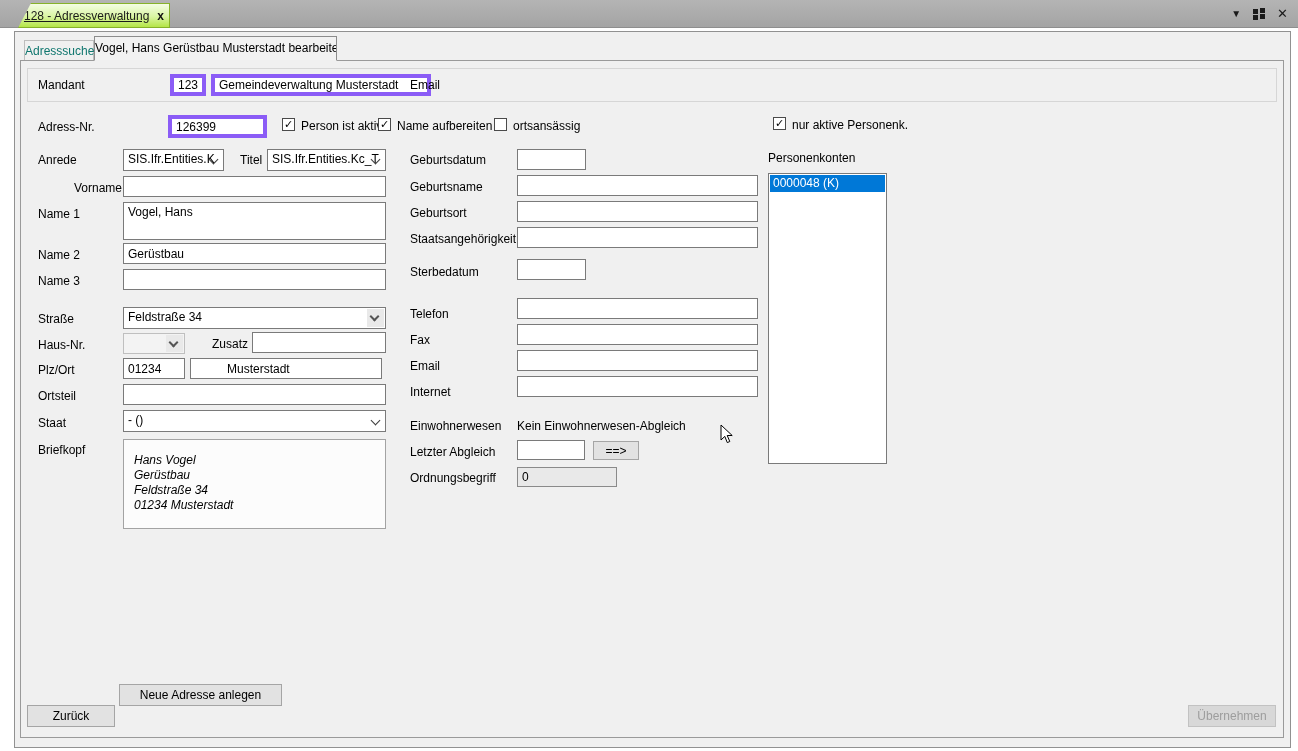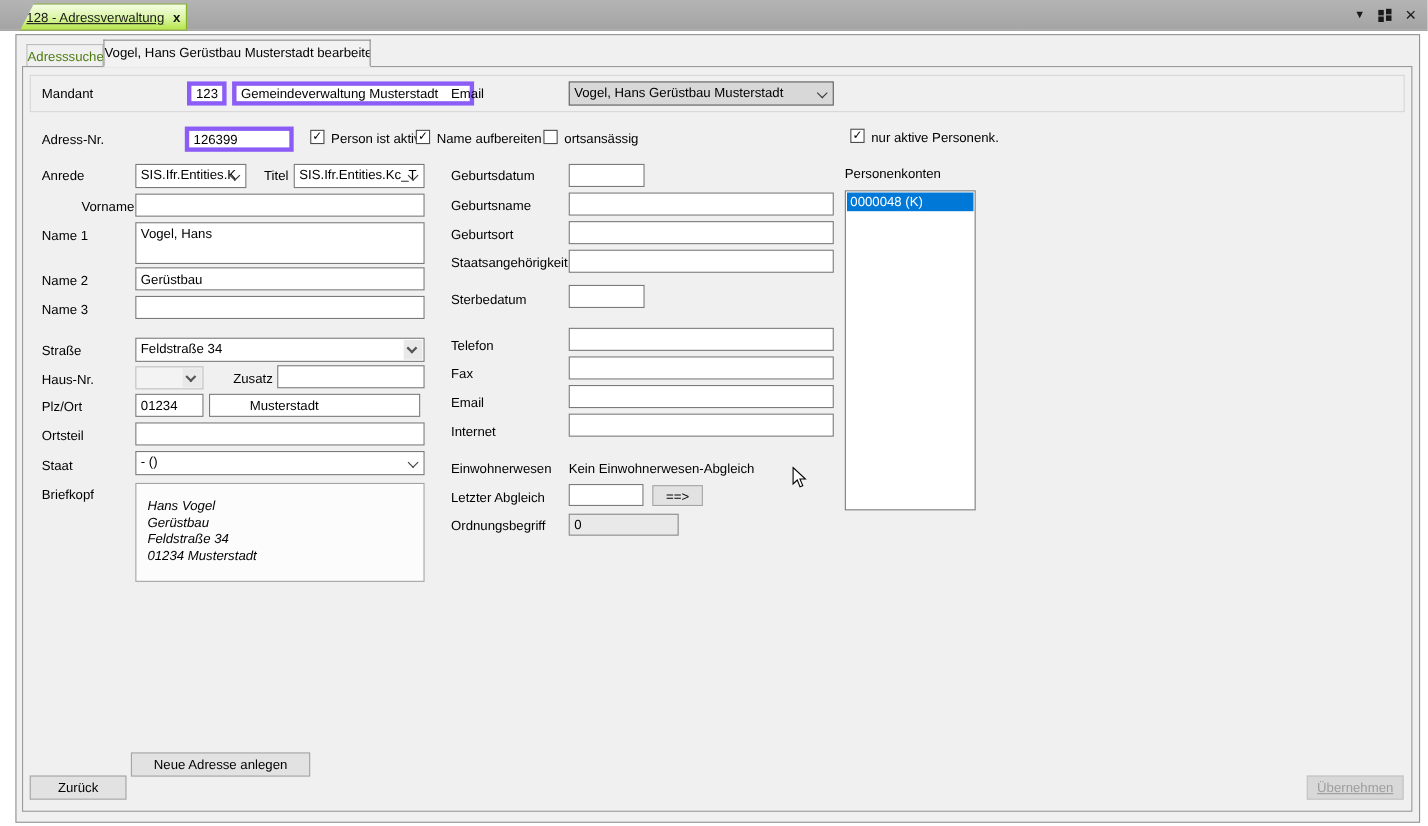--- a/index.html
+++ b/index.html
@@ -24,21 +24,21 @@
   .tb-grid i:nth-child(3){left:0;bottom:0;} .tb-grid i:nth-child(4){right:0;bottom:1px;}
   .tb-close { font-size:13px; font-weight:bold; color:#1a1a1a; line-height:14px; }
 
   
   .window { position:absolute; left:14px; top:31px; width:1277px; height:717px;
     background:#f0f0f0; border:1px solid #919191; }
 
   
   .tab-inactive { position:absolute; left:24px; top:40px; width:70px; height:21px;
     background:#f0f0f0; border:1px solid #bdbdbd; border-bottom:none;
-    font-size:12px; color:#4d7c0f; text-align:center; line-height:20px; z-index:1; }
+    font-size:12px; color:#0f766e; text-align:center; line-height:20px; z-index:1; }
   .tab-active { position:absolute; left:94px; top:36px; width:243px; height:25px;
     background:#f2f2f2; border:1px solid #8c8c8c; border-bottom:1px solid #f0f0f0;
     font-size:12px; color:#000; text-align:center; line-height:23px; z-index:3; white-space:nowrap; overflow:hidden; }
   .tabpage { position:absolute; left:20px; top:60px; width:1264px; height:678px;
     background:#f0f0f0; border:1px solid #9a9a9a; z-index:2; }
 
   .group-strip { position:absolute; left:27px; top:68px; width:1250px; height:34px;
     border:1px solid #d6d6d6; background:#f0f0f0; z-index:3; }
 
   .lbl { position:absolute; font-size:12px; color:#000; white-space:nowrap; z-index:4; }
@@ -60,21 +60,21 @@
   .combo.classic .cbtn .chev2 { position:absolute; left:4px; top:4px; width:7px; height:7px;
     border-right:2px solid #555; border-bottom:2px solid #555; transform:rotate(45deg); }
   .combo.dim { background:#f3f3f3; border-color:#bfbfbf; }
 
   .cb { position:absolute; width:13px; height:13px; background:#fff; border:1px solid #4a4a4a;
     font-size:11px; line-height:11px; text-align:center; font-weight:bold; color:#000; z-index:4; }
 
   .btn { position:absolute; background:#e2e2e2; border:1px solid #a5a5a5; font-size:12px;
     color:#000; text-align:center; z-index:4; display:flex; align-items:center; justify-content:center;
     font-family:inherit; }
-  .btn.disabled { background:#d8d8d8; border-color:#c2c2c2; color:#9d9d9d;text-decoration:underline; }
+  .btn.disabled { background:#d8d8d8; border-color:#c2c2c2; color:#9d9d9d; }
 
   .listbox { position:absolute; left:768px; top:173px; width:119px; height:291px;
     background:#fff; border:1px solid #7a7a7a; z-index:4; }
   .listitem { height:17px; background:#0078d7; color:#fff; font-size:12px; line-height:16px;
     padding:0 3px; margin:1px; white-space:nowrap; overflow:hidden; }
 
   .static { position:absolute; font-size:12px; color:#000; white-space:nowrap; z-index:4; }
 
   .cursor { position:absolute; left:720px; top:424px; z-index:9; }
 </style>
@@ -104,24 +104,20 @@
 
   <div class="tab-inactive">Adresssuche</div>
   <div class="tab-active">Vogel, Hans Gerüstbau  Musterstadt bearbeiten....</div>
   <div class="tabpage"></div>
 
   <div class="group-strip"></div>
   <div class="lbl" style="left:38px;top:78px;">Mandant</div>
   <input class="tb heavy" style="left: 125px; top: 74px; width: 36px; height: 22px;" value="1234">
   <input class="tb heavy" style="left: 166px; top: 74px; width: 220px; height: 22px;" value="Gemeindeverwaltung Musterstadt">
   <div class="lbl" style="left:410px;top:78px;">Email</div>
-  <div class="combo gray" style="left:517px;top:74px;width:241px;height:22px;">
-    <span>Vogel, Hans Gerüstbau  Musterstadt</span>
-    <span class="chev"></span>
-  </div>
 
   <div class="lbl" style="left:38px;top:120px;">Adress-Nr.</div>
   <input class="tb heavy" style="left: 123px; top: 115px; width: 99px; height: 23px;" value="126399">
   <span class="cb" style="left:282px;top:118px;">✓</span>
   <div class="lbl" style="left:301px;top:119px;">Person ist aktiv</div>
   <span class="cb" style="left:378px;top:118px;">✓</span>
   <div class="lbl" style="left:397px;top:119px;">Name aufbereiten</div>
   <span class="cb" style="left:494px;top:118px;"></span>
   <div class="lbl" style="left:513px;top:119px;">ortsansässig</div>
 

